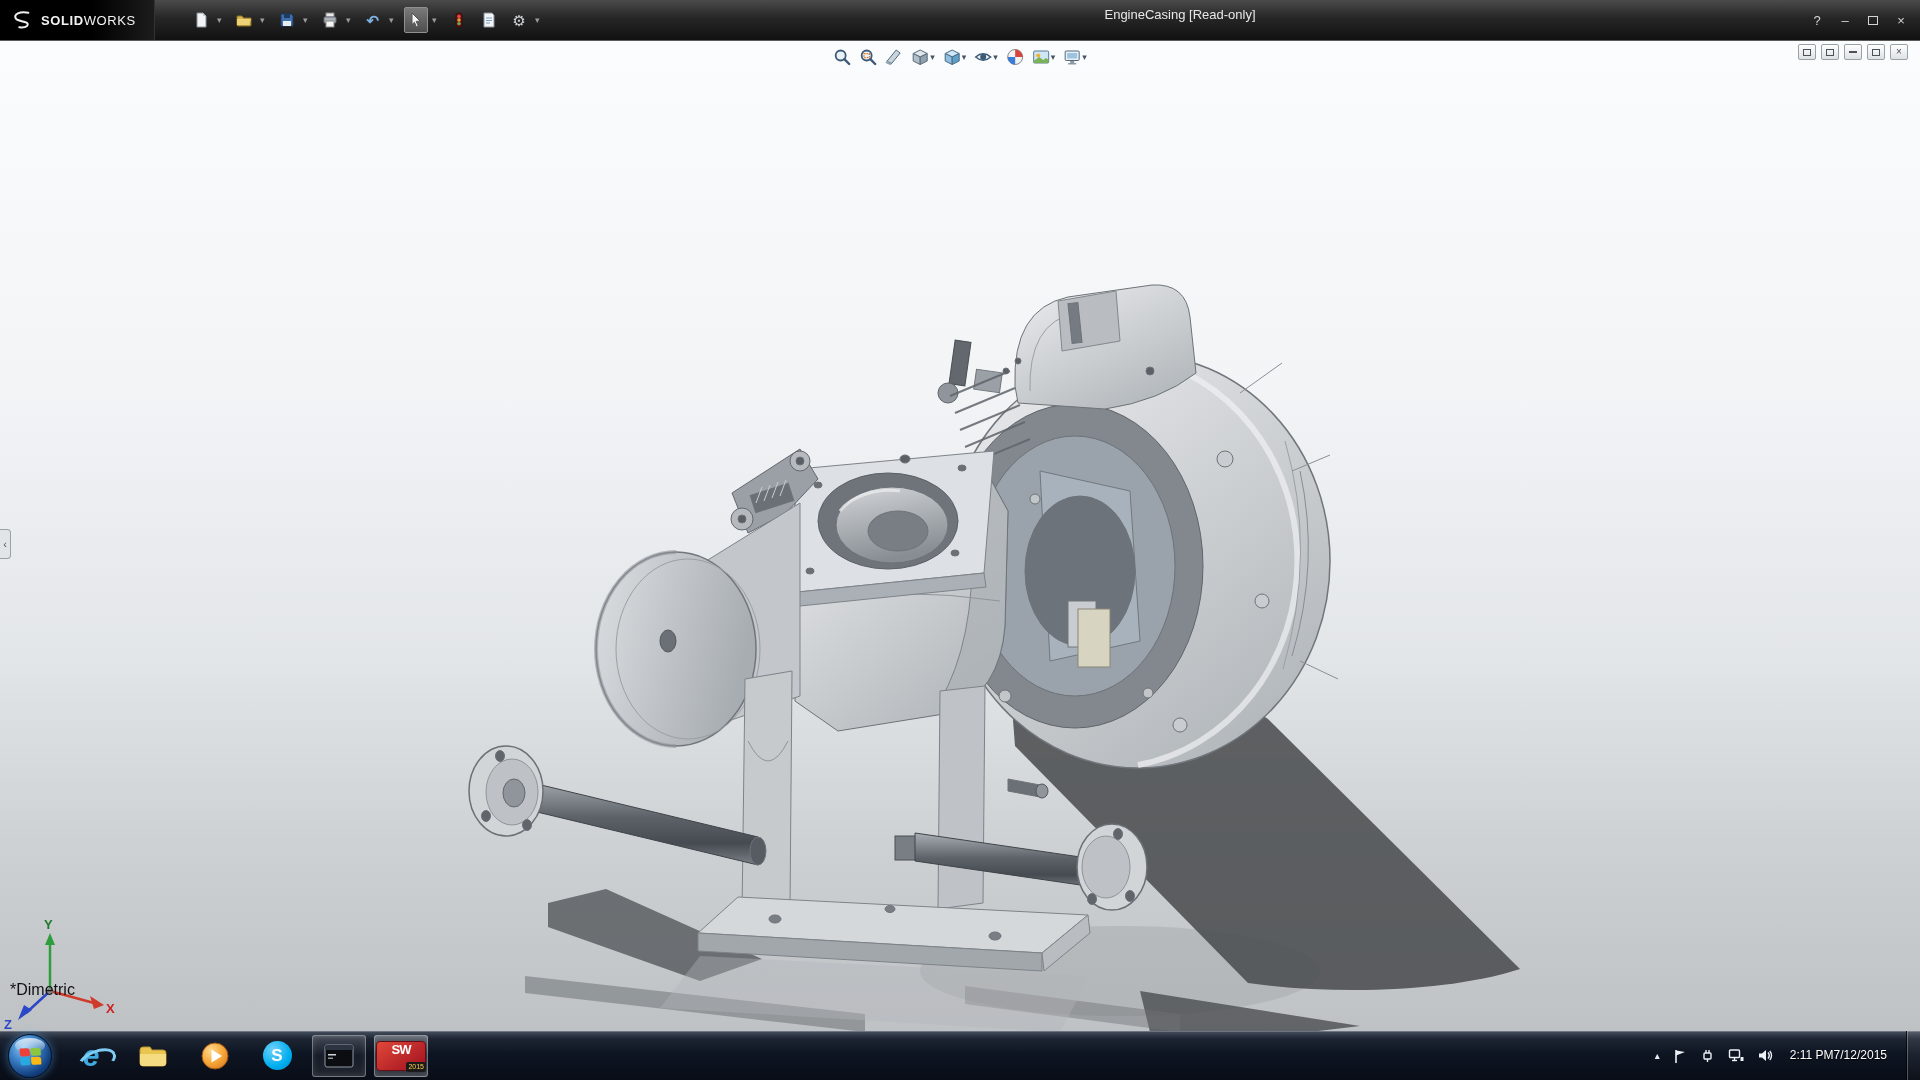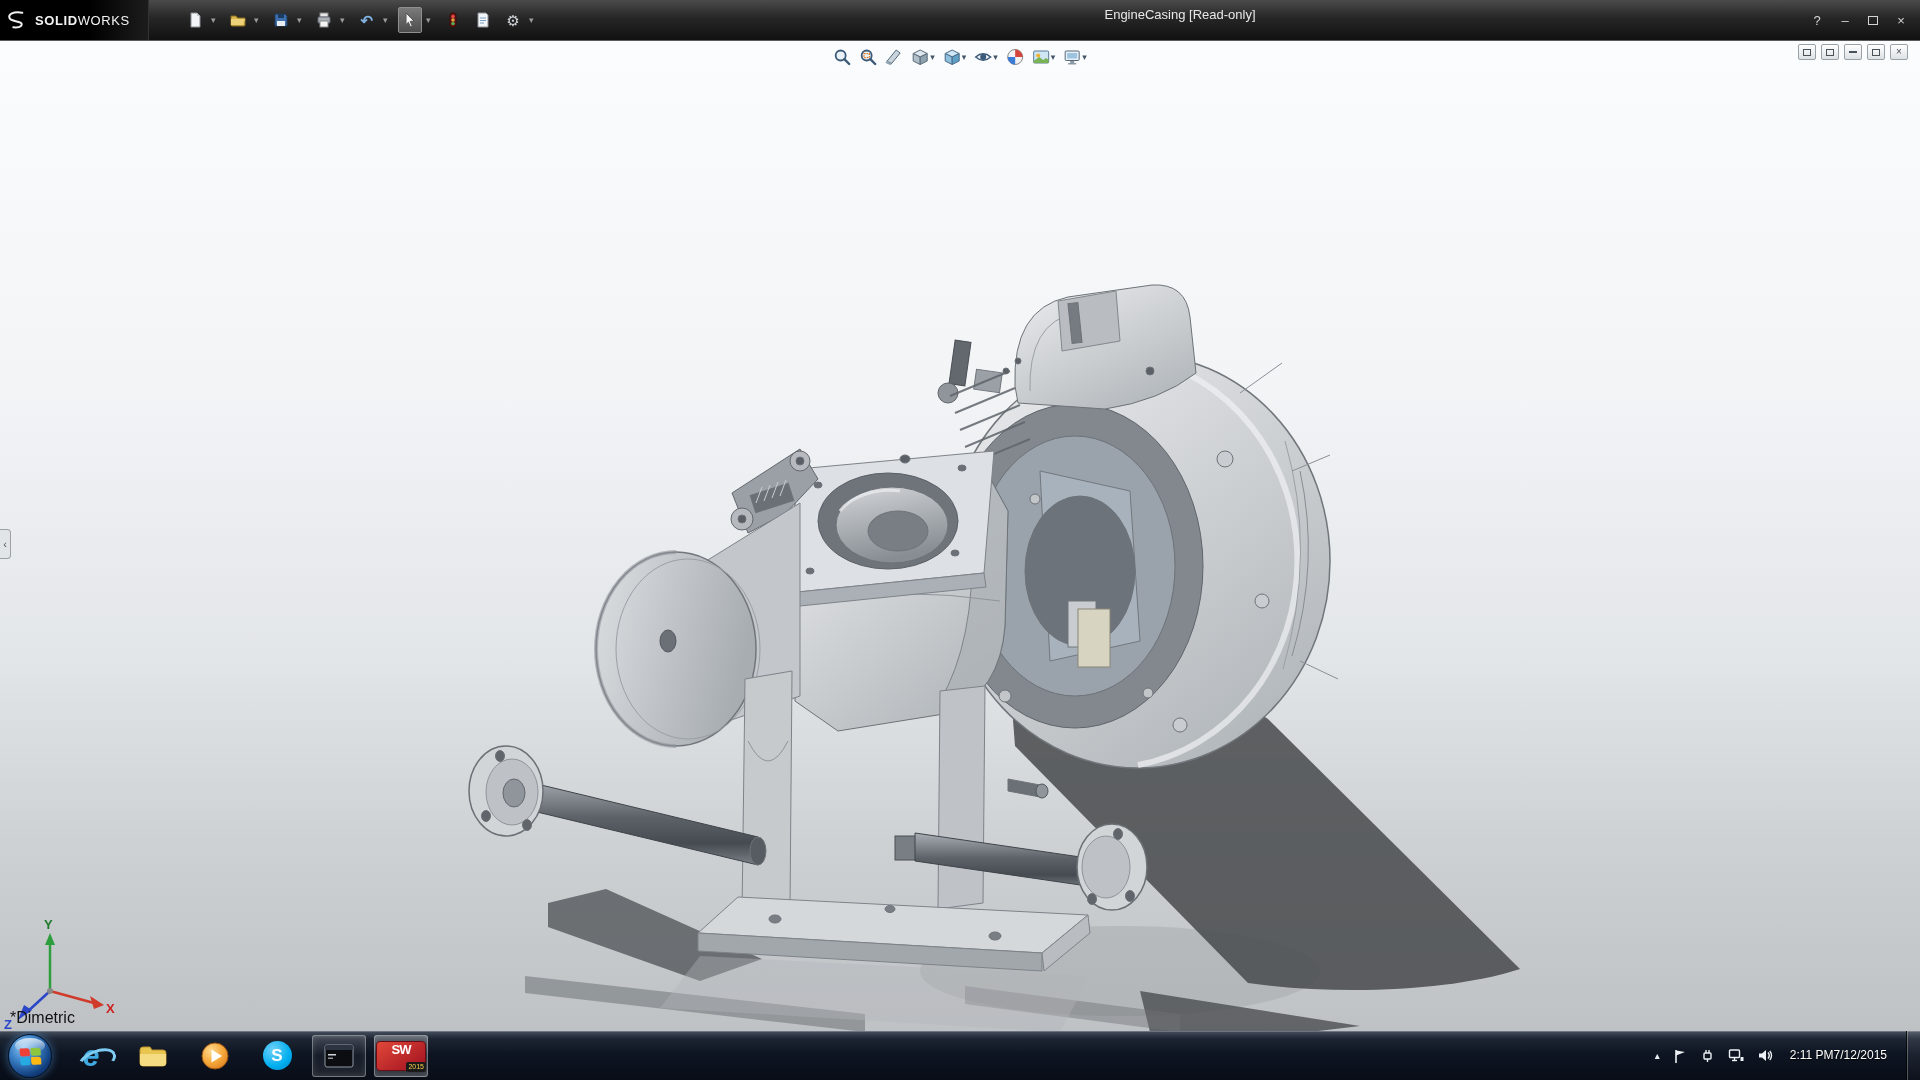--- a/index.html
+++ b/index.html
@@ -4,21 +4,21 @@
 <style>
   *{box-sizing:border-box;margin:0;padding:0}
   html,body{width:1920px;height:1080px;overflow:hidden}
   body{position:relative;font-family:"Liberation Sans",sans-serif;background:#000}
   button{font-family:inherit;cursor:default}
 
   
   .titlebar{position:absolute;top:0;left:0;width:1920px;height:40px;
     background:linear-gradient(180deg,#4b4b4b 0%,#262626 45%,#111 100%);
     display:flex;align-items:center;color:#ddd;z-index:20}
-  .brand{display:flex;align-items:center;gap:7px;height:40px;padding:0 18px 0 4px;
+  .brand{display:flex;align-items:center;gap:7px;height:40px;padding:0 18px 0 10px;
     background:linear-gradient(90deg,#000 60%,#1c1c1c);border-right:1px solid #333}
   .brand-text{font-size:13px;letter-spacing:.6px;color:#f2f2f2}
   .brand-text b{font-weight:bold}
   .tb-tools{display:flex;align-items:center;margin-left:34px;gap:2px}
   .tb-group{display:flex;align-items:center;margin-right:4px}
   .tb-btn{width:24px;height:26px;display:flex;align-items:center;justify-content:center;
     background:transparent;border:1px solid transparent;border-radius:2px}
   .tb-btn.pressed{background:linear-gradient(#7a7a7a,#4d4d4d);border:1px solid #909090}
   .tb-arrow{width:13px;height:26px;background:transparent;border:none;color:#9b9b9b;font-size:9px;line-height:26px;text-align:center}
   .glyph-undo{color:#7fb0e0;font-size:15px;font-weight:bold;line-height:1}
@@ -48,21 +48,21 @@
   .mini-bar{display:inline-block;width:8px;height:0;border-bottom:2px solid #4a5258}
   .mini-box{display:inline-block;width:8px;height:7px;border:1px solid #4a5258}
 
   
   .pane-tab{position:absolute;left:0;top:488px;width:11px;height:30px;background:#e2e5e8;
     border:1px solid #9aa0a6;border-left:none;border-radius:0 4px 4px 0;color:#555;font-size:11px;
     display:flex;align-items:center;justify-content:center;z-index:6;padding:0}
 
   
   .triad{position:absolute;left:2px;top:872px;z-index:5}
-  .view-label{position:absolute;left:10px;top:968px;font-size:16px;color:#111;z-index:5}
+  .view-label{position:absolute;left:10px;top:940px;font-size:16px;color:#111;z-index:5}
 
   
   .taskbar{position:absolute;bottom:0;left:0;width:1920px;height:49px;
     background:linear-gradient(180deg,#46505f 0%,#1d2533 16%,#0e1522 46%,#080d17 100%);
     box-shadow:inset 0 1px 0 rgba(255,255,255,.22);display:flex;align-items:center;z-index:20}
   .start-orb{width:44px;height:44px;border-radius:50%;position:relative;margin:0 8px 0 8px;border:1px solid #05182e;
     background:radial-gradient(circle at 35% 30%,#8ec6f2 0%,#3c82c8 35%,#123f7e 70%,#071f42 100%);
     box-shadow:0 0 8px rgba(90,160,230,.55)}
   .orb-gloss{position:absolute;left:6px;top:3px;width:30px;height:15px;border-radius:50%;
     background:linear-gradient(rgba(255,255,255,.75),rgba(255,255,255,.05))}

